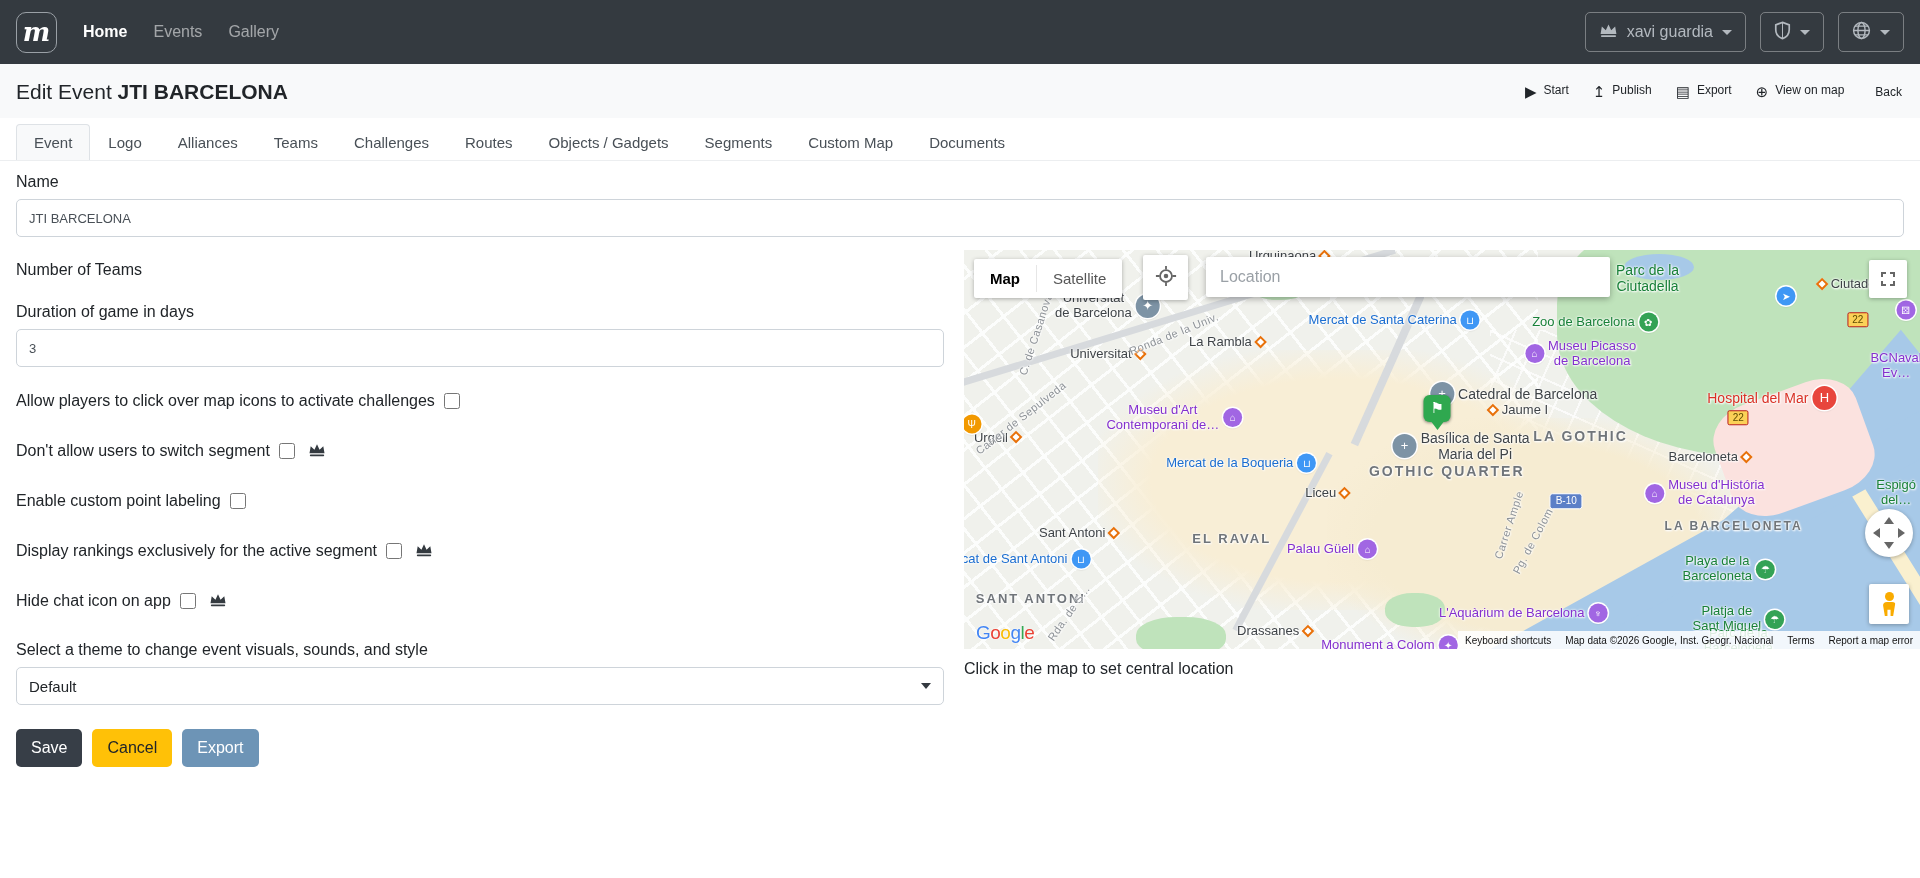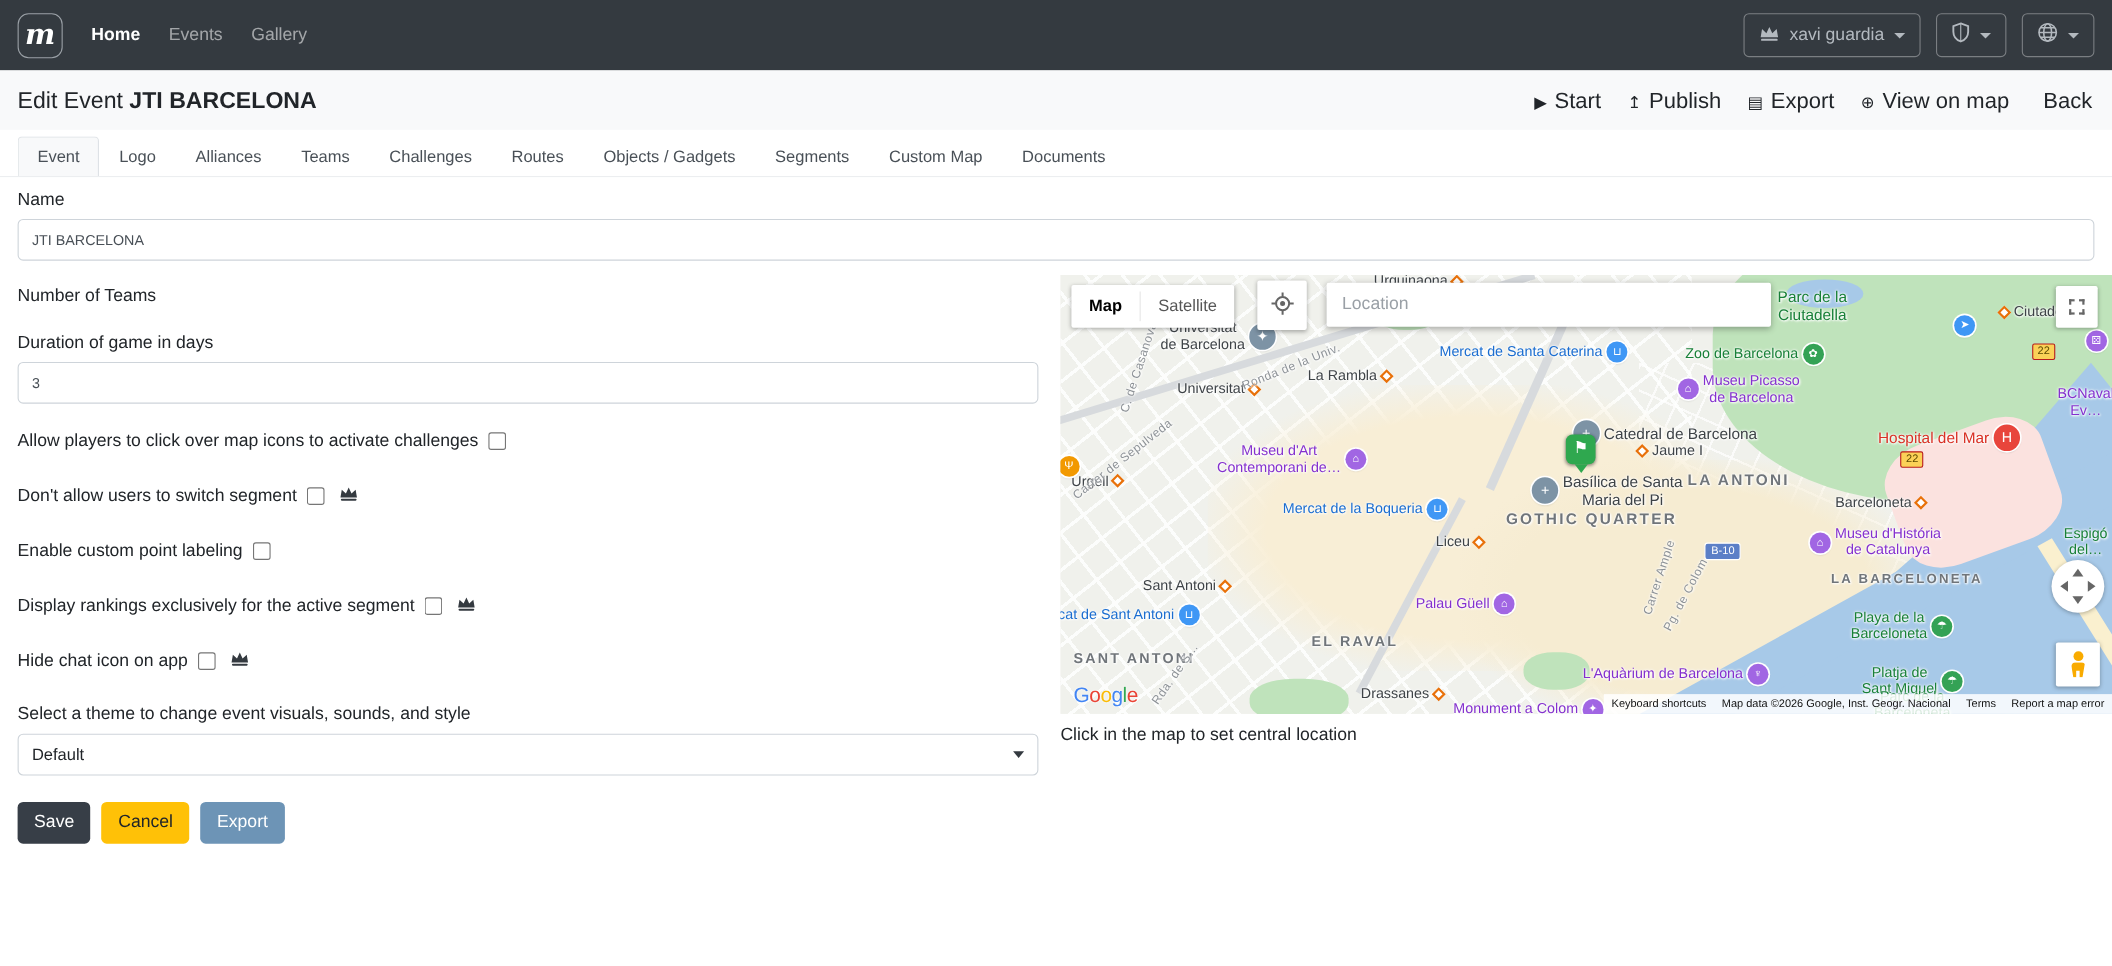--- a/index.html
+++ b/index.html
@@ -15,21 +15,21 @@
   .nav-right { margin-left:auto; display:flex; align-items:flex-end; gap:14px; }
   .nav-btn { background:transparent; border:1px solid rgba(255,255,255,.35); border-radius:5px; color:#b3b9bf; display:flex; align-items:center; gap:9px; padding:8px 13px; font-size:16px; font-family:inherit; cursor:pointer; height:40px; }
   .caret { width:0; height:0; border-left:5px solid transparent; border-right:5px solid transparent; border-top:5px solid #b3b9bf; display:inline-block; }
   .nav-ico { display:inline-block; }
 
   
   .page-header { background:#f8f9fa; padding:16px 18px 14px 16px; display:flex; align-items:center; }
   .page-title { font-size:21px; color:#212529; }
   .page-title strong { font-weight:700; }
   .header-actions { margin-left:auto; display:flex; align-items:center; gap:24px; }
-  .action { display:flex; align-items:flex-end; gap:7px; font-size:20px; color:#212529; text-decoration:none; cursor:pointer; }
+  .action { display:flex; align-items:flex-start; gap:7px; font-size:12px; color:#212529; text-decoration:none; cursor:pointer; }
   .glyph::before { content:attr(data-glyph); font-size:15px; color:#212529; }
   .glyph:empty::before { content:attr(data-glyph); }
 
   
   .tabs { display:flex; padding:6px 16px 0 16px; border-bottom:1px solid #eceef0; }
   .tab { padding:9px 17px; font-size:15px; color:#495057; cursor:pointer; border:1px solid transparent; border-bottom:none; border-radius:4px 4px 0 0; }
   .tab.active { background:#f8f9fa; border-color:#dee2e6; }
 
   
   .content { display:flex; padding:12px 16px 0 16px; }
@@ -399,37 +399,37 @@
           <div class="map-label t-poi-green" style="left: 66%; top: 18%;"><span class="lbl-text">Zoo de Barcelona</span><span class="poi-icon" style="background: rgb(52, 162, 85);">✿</span></div>
           <div class="map-label t-poi-dark" style="left: 15%; top: 14%;"><span class="lbl-text">Universitat
 de Barcelona</span><span class="poi-icon big" style="background: rgb(125, 147, 165);">✦</span></div>
           <div class="map-label t-metro" style="left: 27.5%; top: 23%;"><span class="lbl-text">La Rambla</span><span class="metro-diamond"></span></div>
           <div class="map-label t-poi-blue" style="left: 45%; top: 17.5%;"><span class="lbl-text">Mercat de Santa Caterina</span><span class="poi-icon" style="background: rgb(63, 151, 245);">⊔</span></div>
           <div class="map-label t-poi-purple" style="left: 64.5%; top: 26%;"><span class="poi-icon" style="background: rgb(161, 102, 227);">⌂</span><span class="lbl-text">Museu Picasso
 de Barcelona</span></div>
           <div class="map-label t-metro" style="left: 15%; top: 26%;"><span class="lbl-text">Universitat</span><span class="metro-diamond"></span></div>
           <div class="map-label t-poi-dark" style="left: 57.5%; top: 36%;"><span class="poi-icon big" style="background: rgb(125, 147, 165);">+</span><span class="lbl-text" style="font-size: 14px;">Catedral de Barcelona</span></div>
           <div class="map-label t-metro" style="left: 58%; top: 40%;"><span class="metro-diamond"></span><span class="lbl-text">Jaume I</span></div>
-          <div class="map-label t-area" style="left: 64.5%; top: 46.5%;"><span class="lbl-text" style="font-size: 14px;">LA ANTONI</span></div>
+          <div class="map-label t-area" style="left: 64.5%; top: 46.5%;"><span class="lbl-text" style="font-size: 14px;">LA GOTHIC</span></div>
           <div class="map-label t-poi-purple" style="left: 22%; top: 42%;"><span class="lbl-text">Museu d'Art
 Contemporani de…</span><span class="poi-icon" style="background: rgb(161, 102, 227);">⌂</span></div>
           <div class="map-label t-poi-red" style="left: 84.5%; top: 37%;"><span class="lbl-text">Hospital del Mar</span><span class="poi-icon big" style="background: rgb(232, 69, 60);">H</span></div>
           <div class="map-label t-poi-purple" style="left: 97.5%; top: 29%;"><span class="lbl-text">BCNaval Ev…</span></div>
           <div class="map-label t-poi-blue" style="left: 29%; top: 53.5%;"><span class="lbl-text">Mercat de la Boqueria</span><span class="poi-icon" style="background: rgb(63, 151, 245);">⊔</span></div>
           <div class="map-label t-poi-dark" style="left: 52%; top: 49%;"><span class="poi-icon big" style="background: rgb(125, 147, 165);">+</span><span class="lbl-text" style="font-size: 14px;">Basílica de Santa
 Maria del Pi</span></div>
           <div class="map-label t-area" style="left: 50.5%; top: 55.5%;"><span class="lbl-text" style="font-size: 14px;">GOTHIC QUARTER</span></div>
           <div class="map-label t-metro" style="left: 78%; top: 52%;"><span class="lbl-text">Barceloneta</span><span class="metro-diamond"></span></div>
           <div class="map-label t-area" style="left: 80.5%; top: 69.5%;"><span class="lbl-text">LA BARCELONETA</span></div>
           <div class="map-label t-poi-purple" style="left: 77.5%; top: 61%;"><span class="poi-icon" style="background: rgb(161, 102, 227);">⌂</span><span class="lbl-text">Museu d'História
 de Catalunya</span></div>
           <div class="map-label t-metro" style="left: 38%; top: 61%;"><span class="lbl-text">Liceu</span><span class="metro-diamond"></span></div>
           <div class="map-label t-metro" style="left: 3.5%; top: 47%;"><span class="lbl-text">Urgell</span><span class="metro-diamond"></span></div>
           <div class="map-label t-metro" style="left: 12%; top: 71%;"><span class="lbl-text">Sant Antoni</span><span class="metro-diamond"></span></div>
-          <div class="map-label t-area" style="left: 28%; top: 72.5%; margin-top: 45px;"><span class="lbl-text" style="font-size: 13px;">EL RAVAL</span></div>
+          <div class="map-label t-area" style="left: 28%; top: 72.5%;"><span class="lbl-text" style="font-size: 13px;">EL RAVAL</span></div>
           <div class="map-label t-poi-purple" style="left: 38.5%; top: 75%;"><span class="lbl-text">Palau Güell</span><span class="poi-icon" style="background: rgb(161, 102, 227);">⌂</span></div>
           <div class="map-label t-poi-green" style="left: 80%; top: 80%;"><span class="lbl-text">Playa de la
 Barceloneta</span><span class="poi-icon" style="background: rgb(52, 162, 85);">☂</span></div>
           <div class="map-label t-poi-blue" style="left: 6.5%; top: 77.5%;"><span class="lbl-text">cat de Sant Antoni</span><span class="poi-icon" style="background: rgb(63, 151, 245);">⊔</span></div>
           <div class="map-label t-area" style="left: 7%; top: 87.5%;"><span class="lbl-text" style="font-size: 13px;">SANT ANTONI</span></div>
           <div class="map-label t-poi-purple" style="left: 58.5%; top: 91%;"><span class="lbl-text">L'Aquàrium de Barcelona</span><span class="poi-icon" style="background: rgb(161, 102, 227);">♆</span></div>
           <div class="map-label t-poi-green" style="left: 81%; top: 92.5%;"><span class="lbl-text">Platja de
 Sant Miquel</span><span class="poi-icon" style="background: rgb(52, 162, 85);">☂</span></div>
           <div class="map-label t-metro" style="left: 32.5%; top: 95.5%;"><span class="lbl-text">Drassanes</span><span class="metro-diamond"></span></div>
           <div class="map-label t-poi-purple" style="left: 44.5%; top: 99%; justify-content: center;"><span class="lbl-text">Monument a Colom</span><span class="poi-icon" style="background: rgb(161, 102, 227);">✦</span></div>

